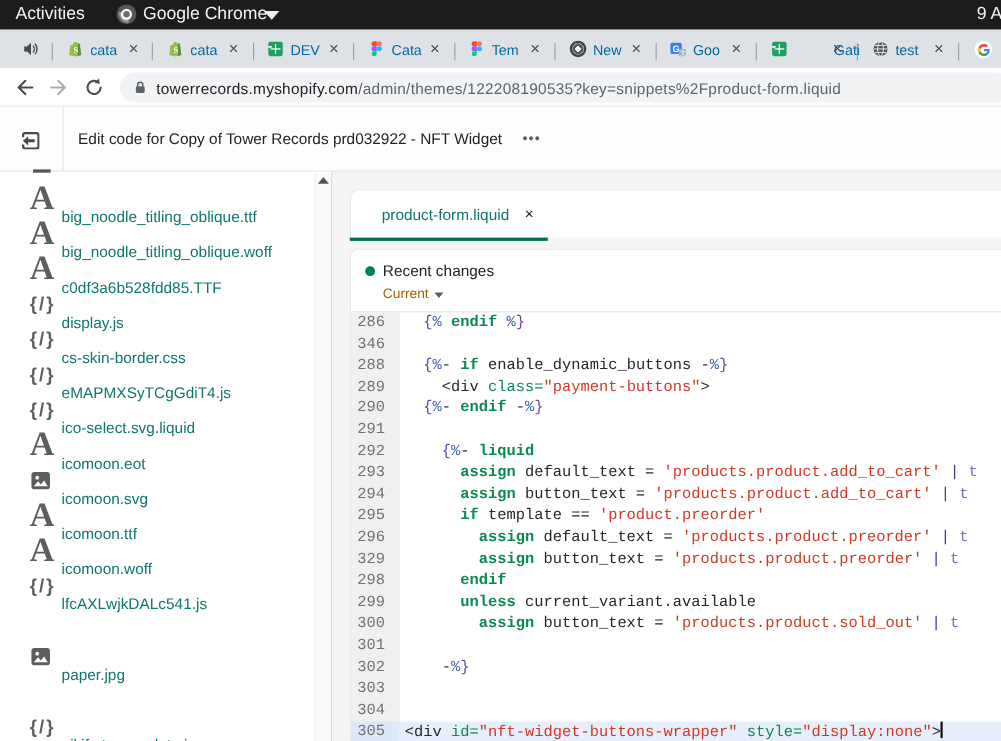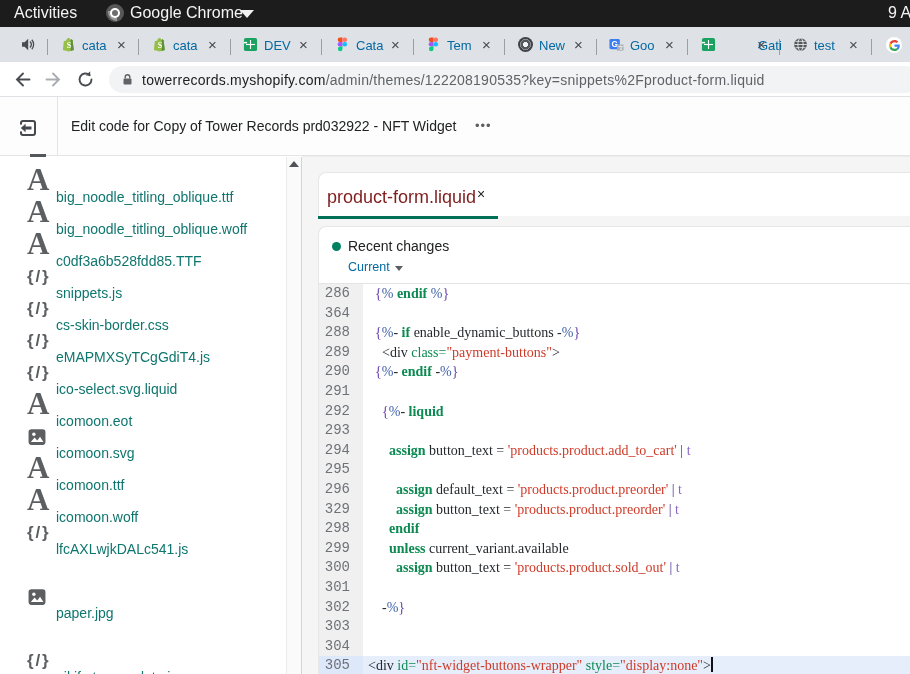--- a/index.html
+++ b/index.html
@@ -27,21 +27,21 @@
   .ficon-a { font-family:"Liberation Serif", serif; font-weight:bold; font-size:31px; line-height:21px; text-align:center; top:4px; left:27px; width:22px; }
   .ficon-c { font-family:"Liberation Sans", sans-serif; font-weight:bold; font-size:17px; line-height:20px; letter-spacing:1.8px; left:27px; }
   #sscroll { position:absolute; left:286px; top:0px; width:15px; height:517px; background:#fafafa; border-left:1px solid #ececec; }
   
   #editorbg { left:302px; top:156px; width:608px; height:518px; background:#f5f5f6; border-top:1px solid #ececee; }
   #tabcard { left:318px; top:172px; width:592px; height:44px; background:#fff; border:1px solid #e6e7e9; border-bottom:none; border-right:none; border-radius:8px 0 0 0; }
   #tabuline { left:318px; top:216px; width:180px; height:3px; background:#007157; }
   #panel { left:318px; top:226px; width:592px; height:448px; background:#fff; border:1px solid #e6e7e9; border-right:none; border-radius:8px 0 0 0; }
   
   #codearea { position:absolute; left:0px; top:57px; width:592px; height:391px; overflow:hidden; font-family:"Liberation Mono", monospace; font-size:14px; }
-  .cl { position:absolute; left:49px; height:19.63px; line-height:19.63px; white-space:pre; color:#24282c;font-family:Liberation Serif, serif; }
+  .cl { position:absolute; left:49px; height:19.63px; line-height:19.63px; white-space:pre; color:#24282c; }
   .gn { position:absolute; left:0px; width:44px; height:19.63px; line-height:19.63px; text-align:right; padding-right:13px; color:#6e7277; background:#f0f0f0; }
   .k { color:#0d8a52; font-weight:bold; }
   .at { color:#0d8a52; }
   .br { color:#6a43b0; }
   .pc { color:#4263aa; }
   .s { color:#cf3a28; }
   .pi { color:#4a2f8f; }
   .fl { color:#8a64c8; }
 </style>
 </head>
@@ -180,35 +180,35 @@
       <rect x="1" y="1" width="14" height="14" rx="2" fill="none" stroke="#45484c" stroke-width="2"></rect>
       <rect x="0" y="4.6" width="3.2" height="6.8" fill="#fdfdfd"></rect>
       <path d="M0.8 8l4.8-4.2v2.8h5.9v2.8H5.6v2.8z" fill="#45484c"></path>
     </svg>
   <div class="abs" style="left:57px;top:0;width:1px;height:58px;background:#e4e4e6;"></div>
   <div class="abs" style="left:71px;top:21px;font-size:14px;color:#202223;">Edit code for Copy of Tower Records prd032922 - NFT Widget</div>
   <div class="abs" style="left:475px;top:21px;font-size:13px;color:#5c5f62;letter-spacing:1px;">•••</div>
 </div>
 <div class="abs" id="editorbg"></div>
 <div class="abs" id="tabcard">
-  <div class="abs" style="left:8px;top:14px;font-size:18px;color:#7f1d1d;">product-form.liquid</div>
+  <div class="abs" style="left:28px;top:14px;font-size:14px;color:#0f766e;">product-form.liquid</div>
   <div class="abs" style="left:158px;top:13px;font-size:14px;color:#202223;">×</div>
 </div>
 <div class="abs" id="tabuline"></div>
 <div class="abs" id="panel">
   <div class="abs" style="left:13px;top:15px;width:9px;height:9px;border-radius:50%;background:#008060;"></div>
   <div class="abs" style="left:29px;top:11px;font-size:14px;color:#202223;">Recent changes</div>
-  <div class="abs" style="left:29px;top:33px;font-size:12.5px;color:#0369a1;">Current</div>
+  <div class="abs" style="left:29px;top:33px;font-size:12.5px;color:#a16207;">Current</div>
   <div class="abs" style="left:76px;top:39px;width:0;height:0;border-left:4.5px solid transparent;border-right:4.5px solid transparent;border-top:5px solid #5c5f62;"></div>
   <div class="abs" style="left:0;top:56px;width:592px;height:1px;background:#e4e4e6;"></div>
   <div id="codearea">
     <div class="abs" style="left:0;top:0;width:44px;height:391px;background:#f0f0f0;border-right:1px solid #e2e2e4;"></div>
     <div class="abs" style="left:0;top:372.4px;width:592px;height:19.6px;background:#e6eefb;"></div>
     <div class="gn" style="top:0px">286</div>
-    <div class="gn" style="top:19.6px">364</div>
+    <div class="gn" style="top:19.6px">346</div>
     <div class="gn" style="top:39.2px">288</div>
     <div class="gn" style="top:58.8px">289</div>
     <div class="gn" style="top:78.4px">290</div>
     <div class="gn" style="top:98px">291</div>
     <div class="gn" style="top:117.6px">292</div>
     <div class="gn" style="top:137.2px">293</div>
     <div class="gn" style="top:156.8px">294</div>
     <div class="gn" style="top:176.4px">295</div>
     <div class="gn" style="top:196px">296</div>
     <div class="gn" style="top:215.6px">329</div>
@@ -218,21 +218,23 @@
     <div class="gn" style="top:294px">301</div>
     <div class="gn" style="top:313.6px">302</div>
     <div class="gn" style="top:333.2px">303</div>
     <div class="gn" style="top:352.8px">304</div>
     <div class="gn" style="top:372.4px;background:#dde8fa;">305</div>
     <div class="cl" style="top:0px">  <span class="br">{</span><span class="pc">%</span> <span class="k">endif</span> <span class="pc">%</span><span class="br">}</span></div>
     <div class="cl" style="top:39.2px">  <span class="br">{</span><span class="pc">%</span>- <span class="k">if</span> enable_dynamic_buttons -<span class="pc">%</span><span class="br">}</span></div>
     <div class="cl" style="top:58.8px">    &lt;div <span class="at">class=</span><span class="s">"payment-buttons"</span>&gt;</div>
     <div class="cl" style="top:78.4px">  <span class="br">{</span><span class="pc">%</span>- <span class="k">endif</span> -<span class="pc">%</span><span class="br">}</span></div>
     <div class="cl" style="top:117.6px">    <span class="br">{</span><span class="pc">%</span>- <span class="k">liquid</span></div>
+    <div class="cl" style="top:137.2px">      <span class="k">assign</span> default_text = <span class="s">'products.product.add_to_cart'</span> <span class="pi">|</span> <span class="fl">t</span></div>
     <div class="cl" style="top:156.8px">      <span class="k">assign</span> button_text = <span class="s">'products.product.add_to_cart'</span> <span class="pi">|</span> <span class="fl">t</span></div>
+    <div class="cl" style="top:176.4px">      <span class="k">if</span> template == <span class="s">'product.preorder'</span></div>
     <div class="cl" style="top:215.6px">        <span class="k">assign</span> button_text = <span class="s">'products.product.preorder'</span> <span class="pi">|</span> <span class="fl">t</span></div>
     <div class="cl" style="top:196px">        <span class="k">assign</span> default_text = <span class="s">'products.product.preorder'</span> <span class="pi">|</span> <span class="fl">t</span></div>
     <div class="cl" style="top:235.2px">      <span class="k">endif</span></div>
     <div class="cl" style="top:254.8px">      <span class="k">unless</span> current_variant.available</div>
     <div class="cl" style="top:274.4px">        <span class="k">assign</span> button_text = <span class="s">'products.product.sold_out'</span> <span class="pi">|</span> <span class="fl">t</span></div>
     <div class="cl" style="top:313.6px">    -<span class="pc">%</span><span class="br">}</span></div>
     <div class="cl" style="top:372.4px">&lt;div <span class="at">id=</span><span class="s">"nft-widget-buttons-wrapper"</span> <span class="at">style=</span><span class="s">"display:none"</span>&gt;<span style="display:inline-block;width:1.6px;height:15px;background:#111;vertical-align:-2px;"></span></div>
   </div>
 </div>
 <div class="abs" id="sidebar">
@@ -244,21 +246,21 @@
   <div class="frow" style="top:39.5px">
       <div class="ficon ficon-a">A</div>
       <div class="fname">big_noodle_titling_oblique.woff</div>
     </div>
   <div class="frow" style="top:71.5px">
       <div class="ficon ficon-a">A</div>
       <div class="fname">c0df3a6b528fdd85.TTF</div>
     </div>
   <div class="frow" style="top:103.5px">
       <div class="ficon ficon-c">{/}</div>
-      <div class="fname">snippets.js</div>
+      <div class="fname">display.js</div>
     </div>
   <div class="frow" style="top:135.5px">
       <div class="ficon ficon-c">{/}</div>
       <div class="fname">cs-skin-border.css</div>
     </div>
   <div class="frow" style="top:167.5px">
       <div class="ficon ficon-c">{/}</div>
       <div class="fname">eMAPMXSyTCgGdiT4.js</div>
     </div>
   <div class="frow" style="top:199.5px">

